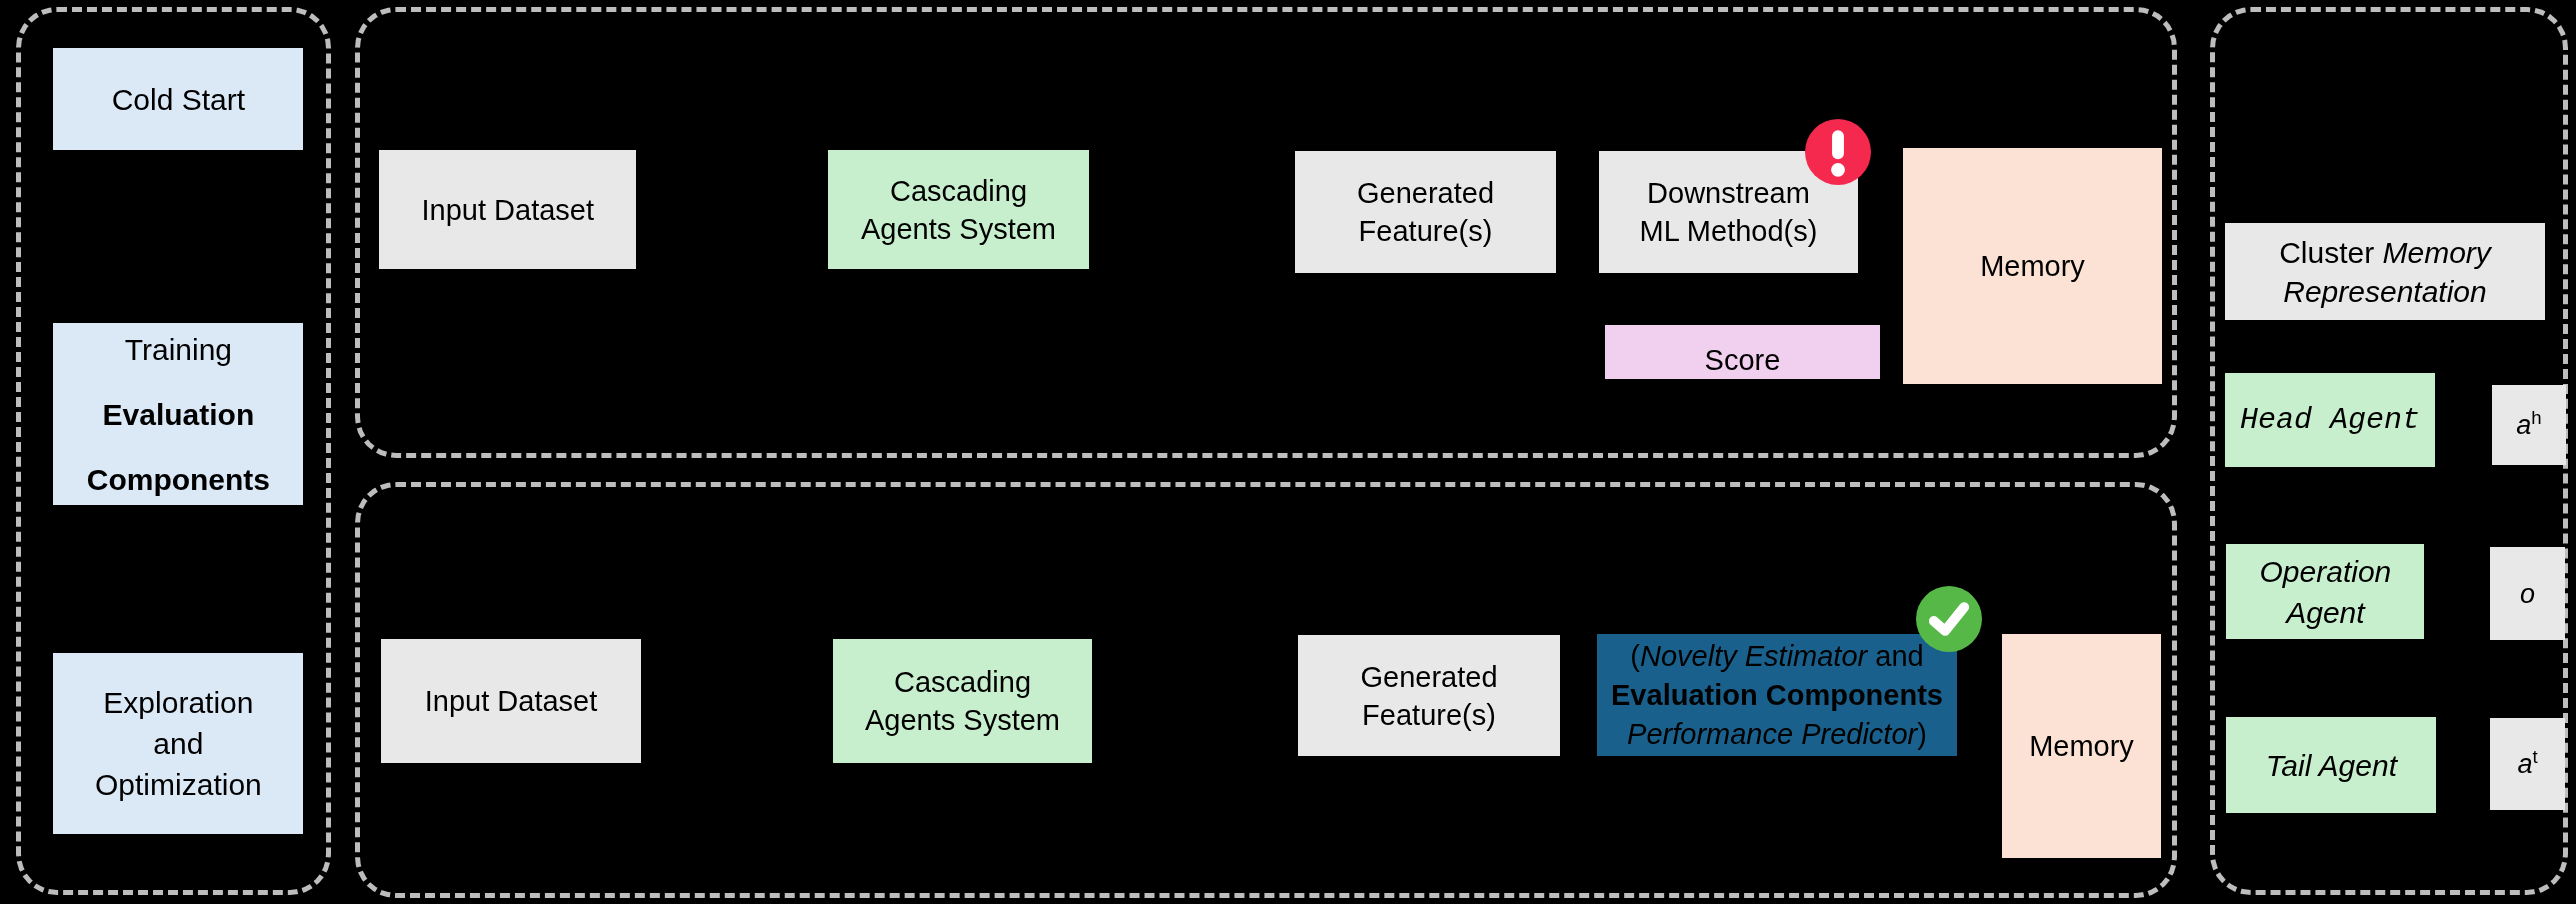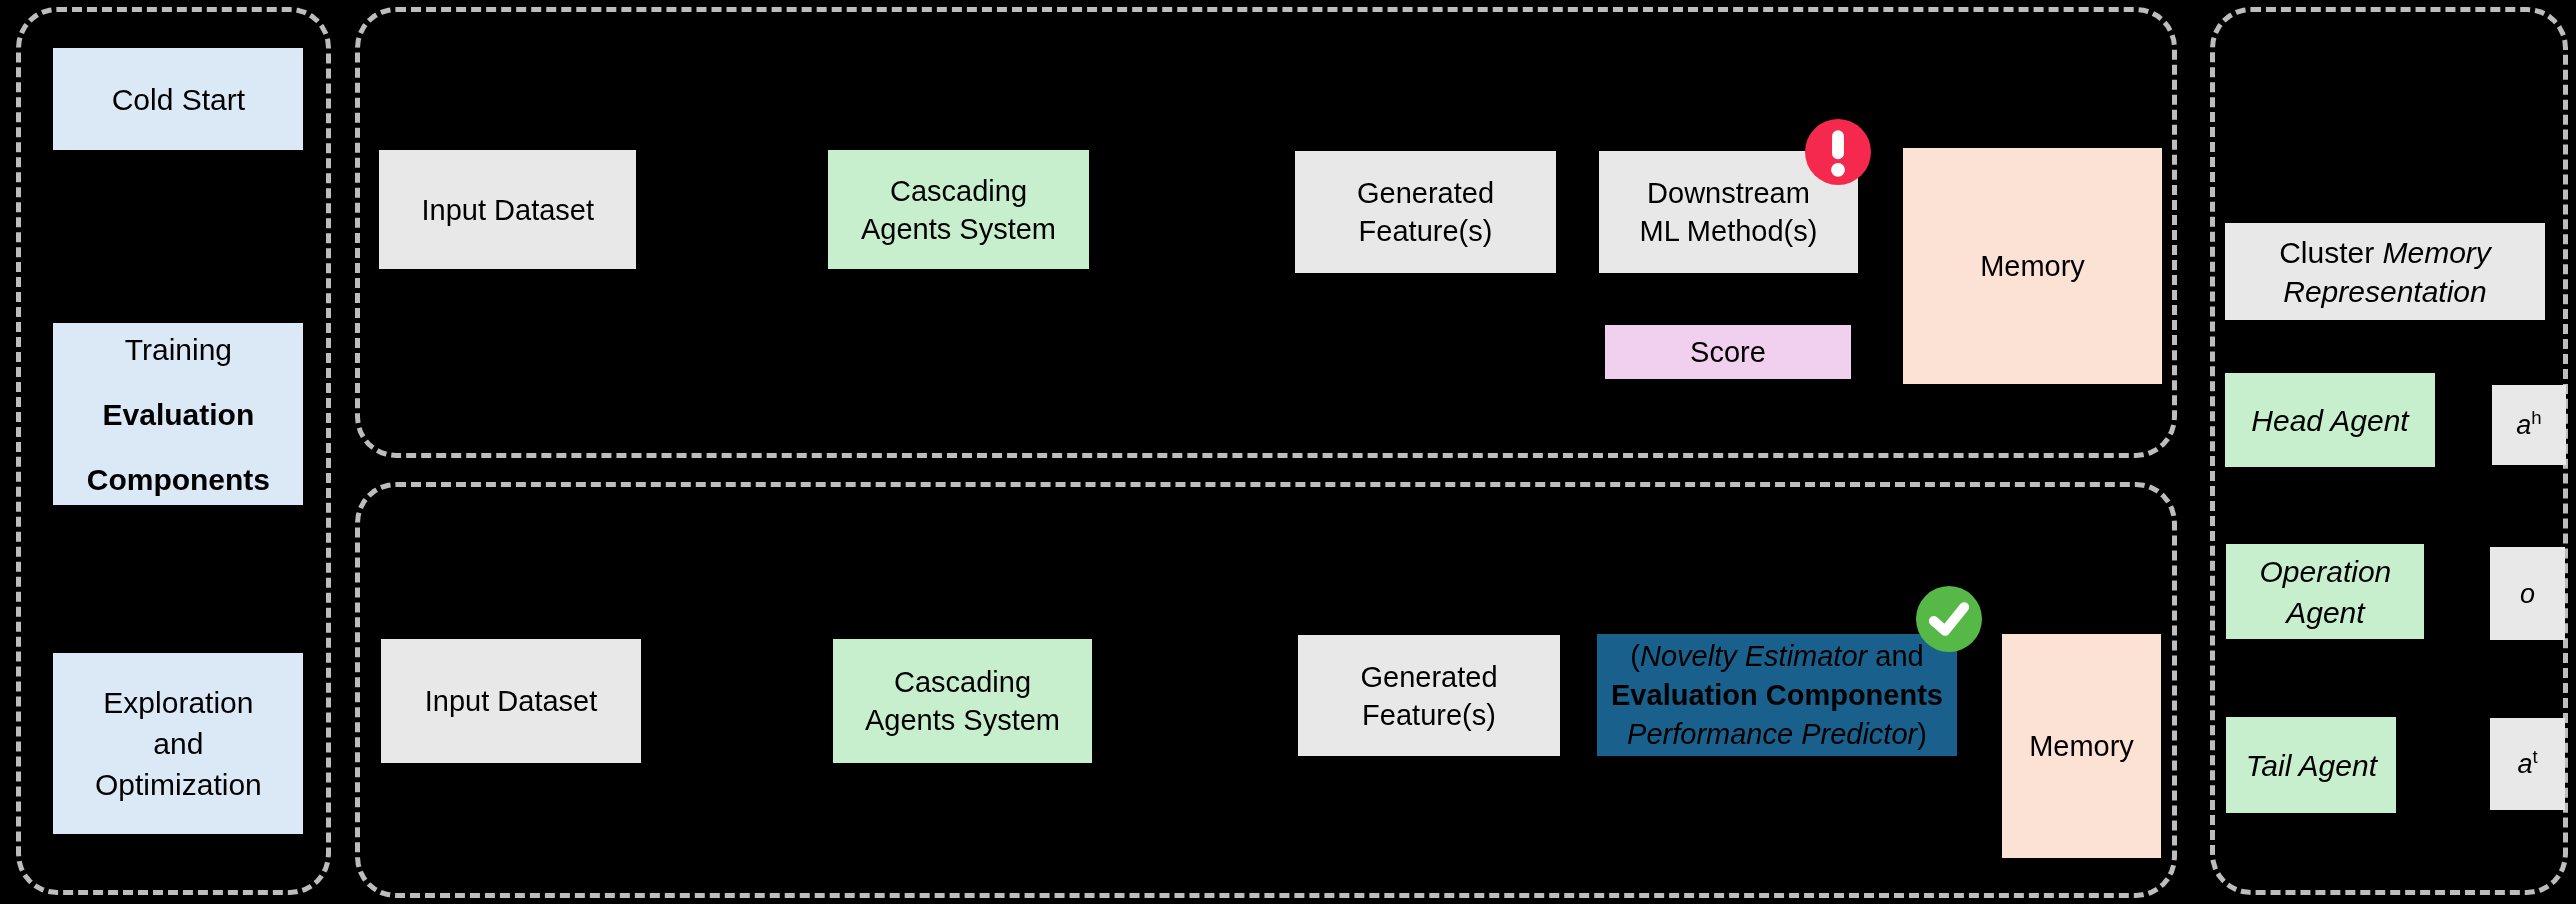--- a/index.html
+++ b/index.html
@@ -88,21 +88,21 @@
       <div class="line">Agents System</div>
     </div>
     <div class="box gray" style="left:935px; top:139px; width:261px; height:122px;">
       <div class="line">Generated</div>
       <div class="line">Feature(s)</div>
     </div>
     <div class="box gray" style="left:1239px; top:139px; width:259px; height:122px;">
       <div class="line">Downstream</div>
       <div class="line">ML Method(s)</div>
     </div>
-    <div class="box pink" style="left:1245px; top:313px; width:246px; height:54px;">
+    <div class="box pink" style="left:1245px; top:313px; width:275px; height:54px;justify-content:flex-end;">
       <div class="line">Score</div>
     </div>
     <div class="box peach" style="left:1543px; top:136px; width:259px; height:236px;">
       <div class="line">Memory</div>
     </div>
     <div class="badge" style="left:1445px; top:107px;">
       <svg viewBox="0 0 100 100">
         <circle cx="50" cy="50" r="50" style="fill:var(--alert-red, #f5294e);"></circle>
         <rect x="41" y="17" width="18" height="44" rx="9" fill="#ffffff"></rect>
         <circle cx="50" cy="77" r="10.5" fill="#ffffff"></circle>
@@ -136,34 +136,34 @@
         <path d="M27 53 L44 68 L73 32" fill="none" stroke="#ffffff" stroke-width="15" stroke-linecap="round" stroke-linejoin="round"></path>
       </svg>
     </div>
   </div>
 
   <div class="panel" style="left:2210px; top:7.2px; width:358px; height:888px;">
     <div class="box gray side-box" style="left:10px; top:211px; width:320px; height:97px; line-height:39px;">
       <div class="line"><span>Cluster </span><span class="italic">Memory</span></div>
       <div class="line italic">Representation</div>
     </div>
-    <div class="box green side-box italic" style="left:10px; top:361px; width:210px; height:94px;">
+    <div class="box green side-box italic" style="left:10px; top:361px; width:210px; height:94px;font-family:Liberation Mono, monospace;">
       <div class="line">Head Agent</div>
     </div>
     <div class="box gray action-box" style="left:277px; top:366px; width:74px; height:80px;margin-top:7px;">
       <div class="line"><span class="italic">a</span><span class="sup">h</span></div>
     </div>
     <div class="box green side-box italic" style="left:11.4px; top:532px; width:198px; height:95px;">
       <div class="line">Operation</div>
       <div class="line">Agent</div>
     </div>
     <div class="box gray action-box" style="left:275px; top:535px; width:75px; height:93px;">
       <div class="line italic">o</div>
     </div>
-    <div class="box green side-box italic" style="left:11.4px; top:705px; width:170px; height:96px;">
+    <div class="box green side-box italic" style="left:11.4px; top:705px; width:210px; height:96px;">
       <div class="line">Tail Agent</div>
     </div>
     <div class="box gray action-box" style="left:275px; top:706px; width:75px; height:92px;">
       <div class="line"><span class="italic">a</span><span class="sup">t</span></div>
     </div>
   </div>
 
 </div>
 
 

